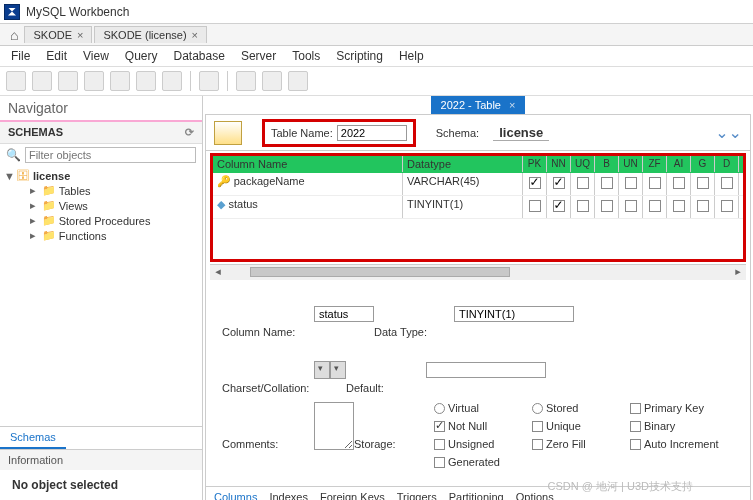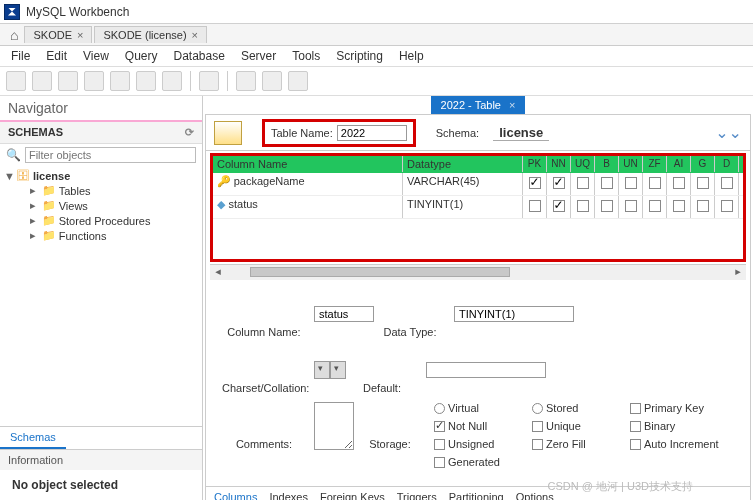--- a/index.html
+++ b/index.html
@@ -59,21 +59,21 @@
   .grid-row .dia { color:#5aa0d0; margin-right:3px; }
   .cb { width:12px; height:12px; border:1px solid #888; display:inline-block; margin:2px auto; position:relative; }
   .cb.ck::after { content:"✓"; position:absolute; left:0; top:-3px; font-size:12px; color:#000; }
   .grid-space { height:40px; }
   .hscroll { height:16px; background:#f0f0f0; border-top:1px solid #ccc; position:relative; margin:0 4px; }
   .hscroll .thumb { position:absolute; left:40px; width:260px; top:2px; height:10px; background:#c8c8c8; border:1px solid #aaa; }
   .hscroll .arr { position:absolute; top:0; width:16px; height:16px; text-align:center; color:#666; }
   .hscroll .al { left:0; } .hscroll .ar { right:0; }
   .detail { flex:1; padding:10px 16px; font-size:11px; }
   .drow { display:flex; align-items:center; margin-bottom:8px; }
-  .dlab { width:92px; text-align:center; padding-right:8px; color:#333;margin-top:36px; }
+  .dlab { width:92px; text-align:left; padding-right:8px; color:#333;margin-top:36px; }
   .dinp { border:1px solid #999; padding:1px 4px; font-size:11px; }
   .dw1 { width:60px; } .dw2 { width:120px; }
   .ddrop { width:16px; height:18px; background:#ddd; border:1px solid #999; position:relative; }
   .ddrop::after { content:"▾"; position:absolute; left:3px; top:1px; font-size:9px; color:#555; }
   .radio { width:11px; height:11px; border:1px solid #888; border-radius:50%; display:inline-block; margin-right:3px; vertical-align:middle; }
   .chk { width:11px; height:11px; border:1px solid #888; display:inline-block; margin-right:3px; vertical-align:middle; position:relative; }
   .chk.on::after { content:"✓"; position:absolute; left:0; top:-3px; font-size:11px; }
   .opts { display:flex; flex-wrap:wrap; gap:6px 18px; width:300px; }
   .opts label { display:inline-flex; align-items:center; font-size:11px; min-width:80px; }
   .sub-tabs { border-top:1px solid #ccc; display:flex; font-size:11px; padding:4px 8px; gap:12px; }

